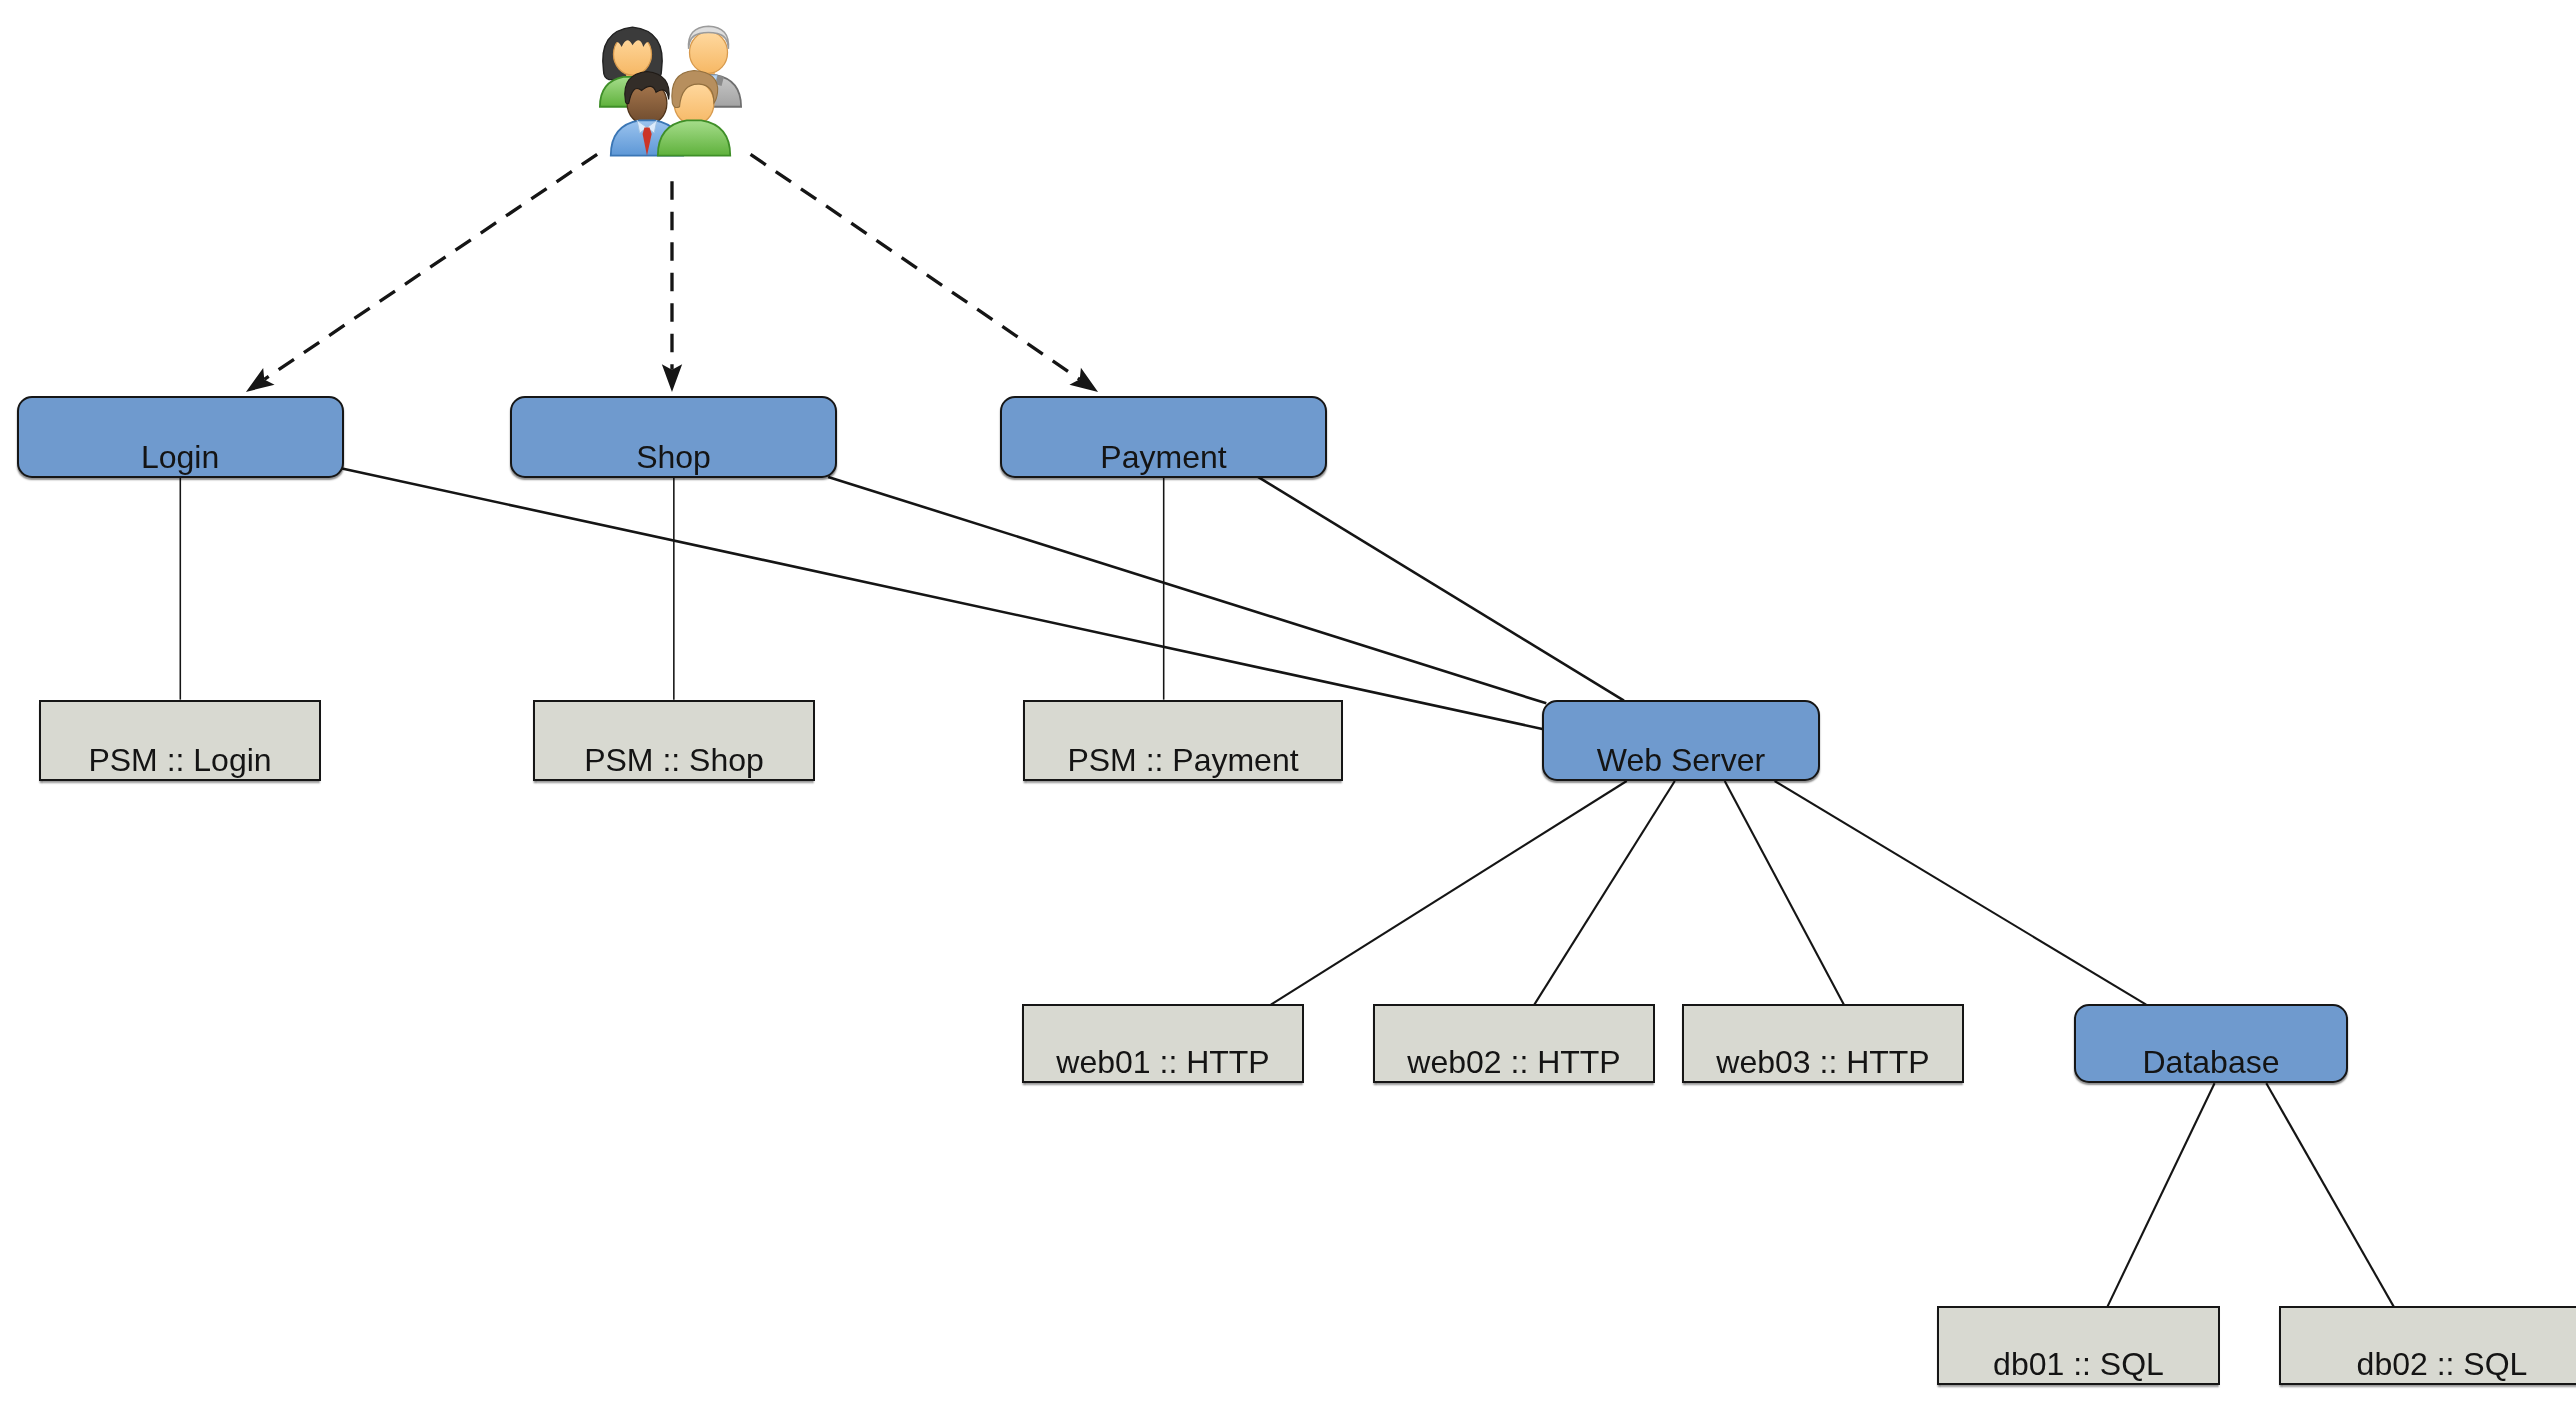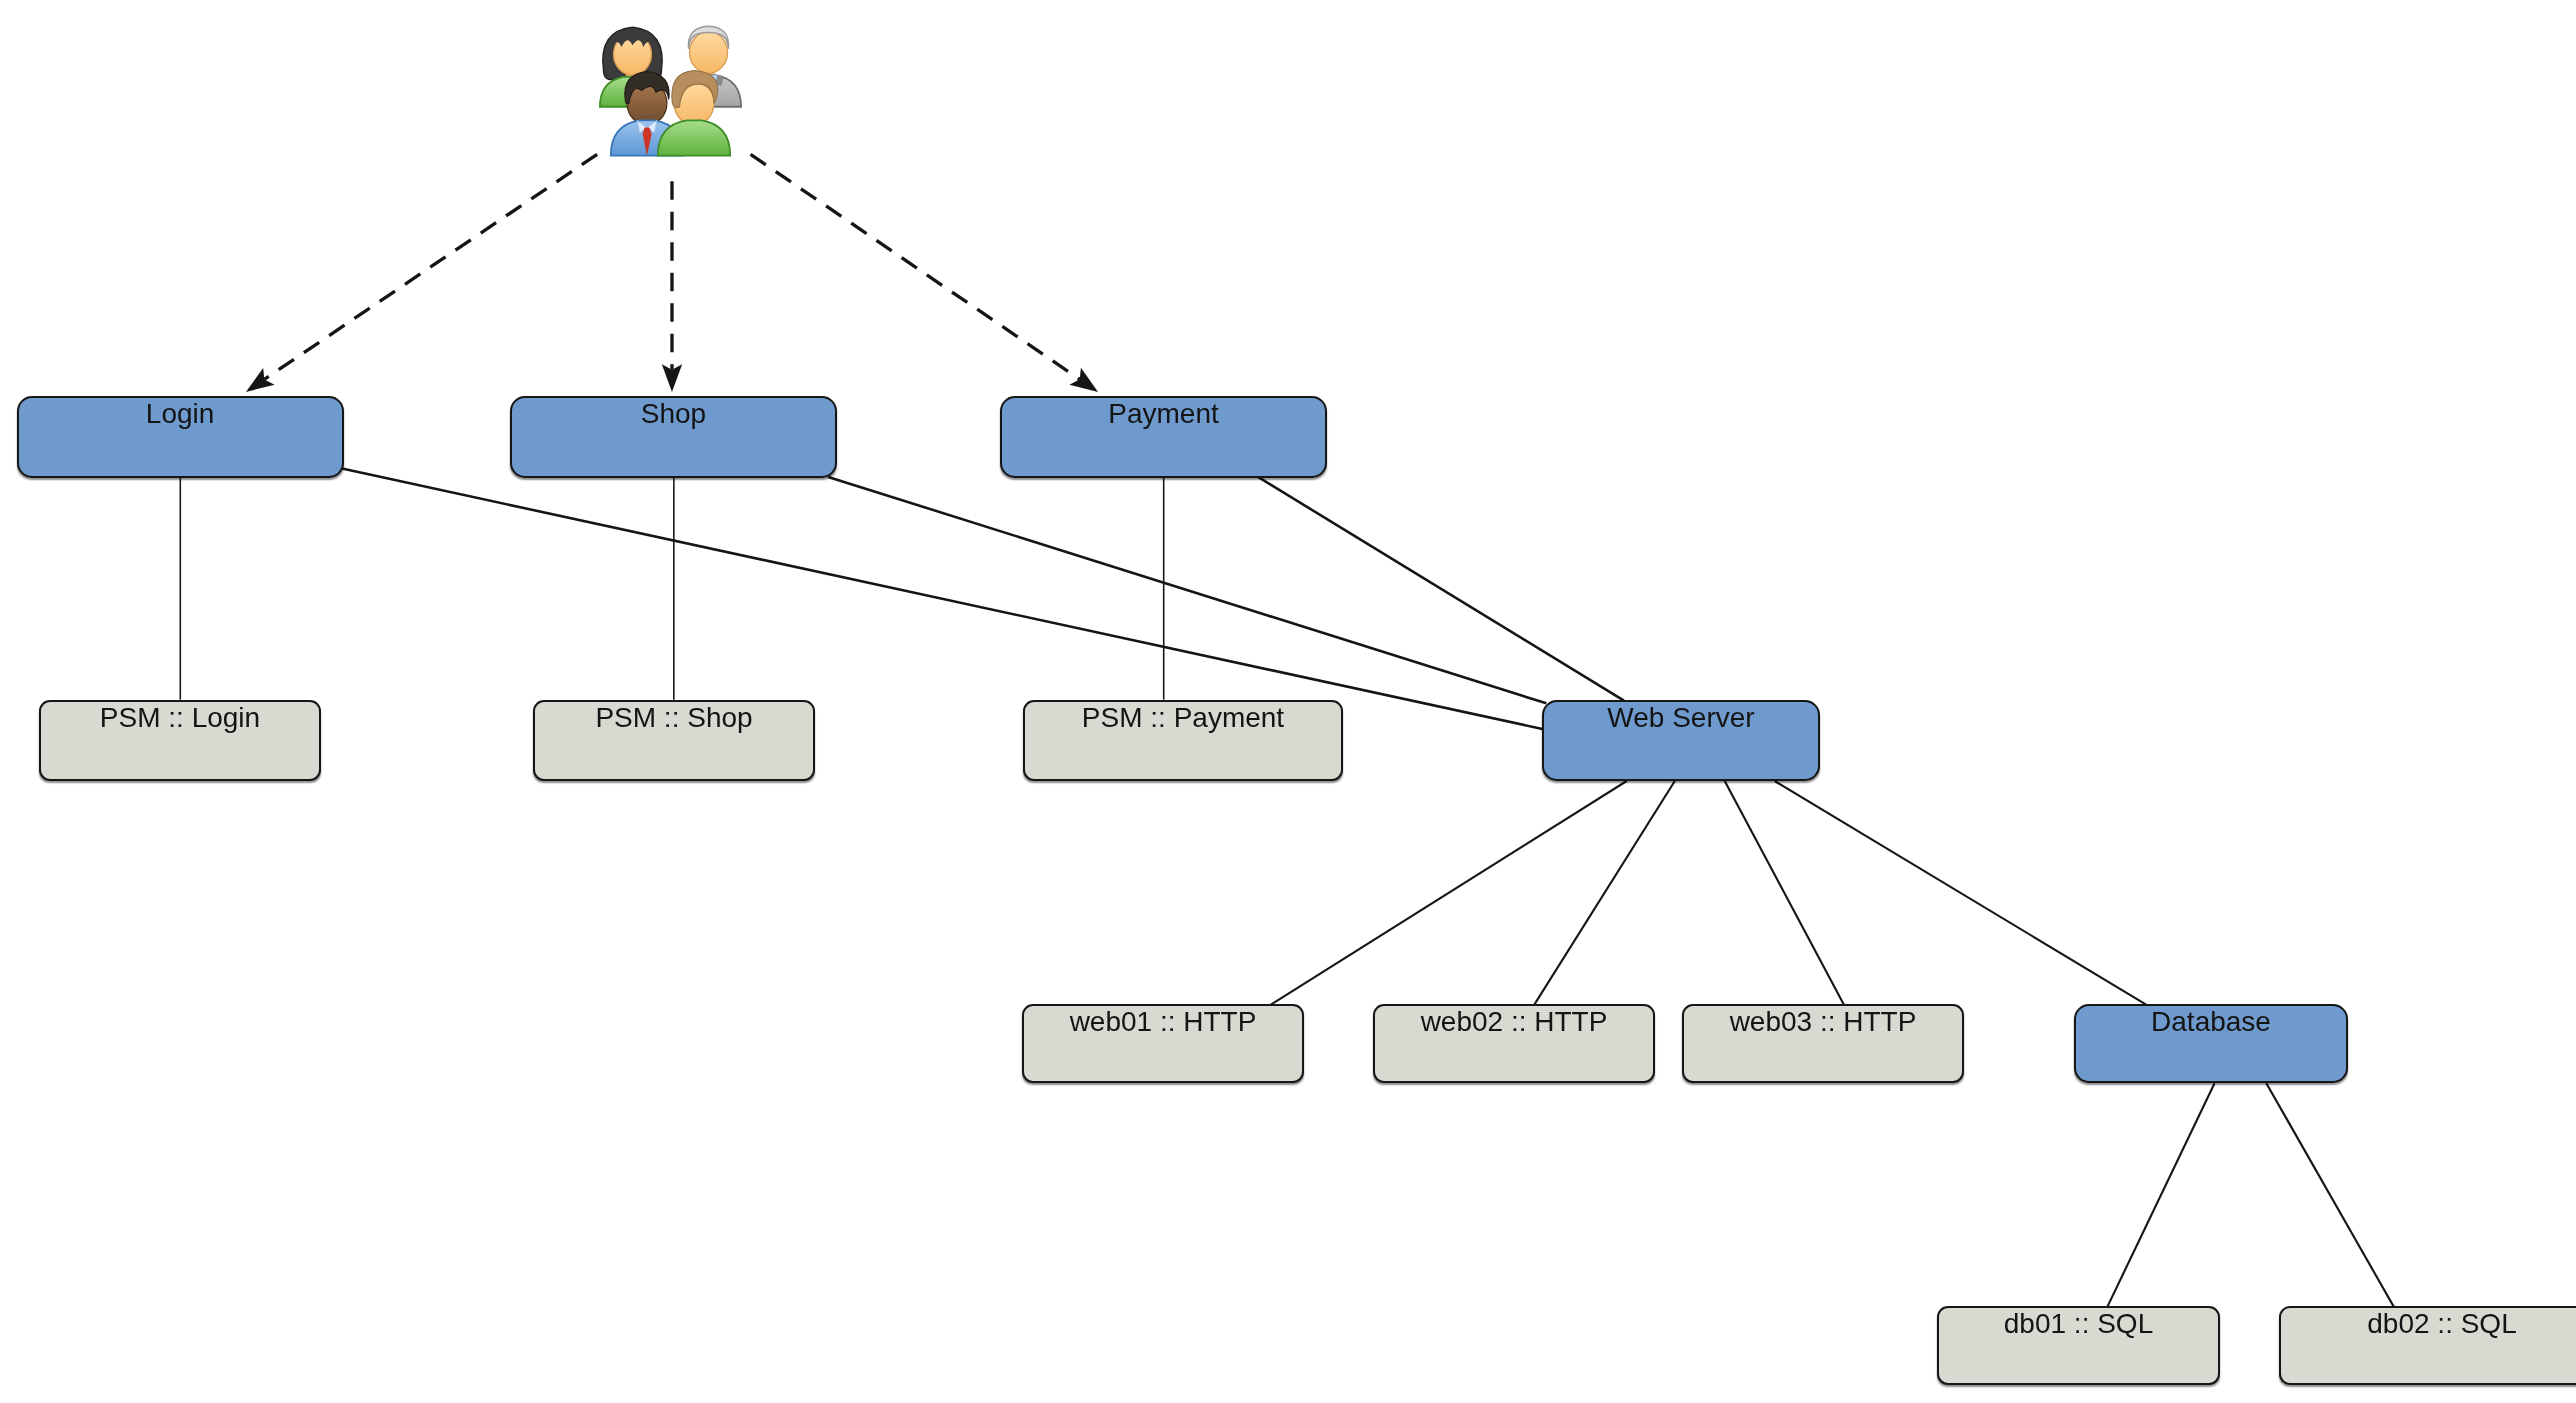--- a/index.html
+++ b/index.html
@@ -4,26 +4,26 @@
 <title>Business Service Hierarchy</title>
 <style>
   html,body{margin:0;padding:0}
   body{
     width:2576px;height:1403px;position:relative;background:#ffffff;
     font-family:"Liberation Sans","DejaVu Sans",sans-serif;overflow:hidden;
   }
   #canvas{position:absolute;left:0;top:0;width:2576px;height:1403px}
   #edge-layer{position:absolute;left:0;top:0;z-index:1}
   .node{
-    position:absolute;z-index:2;display:flex;align-items:flex-start;justify-content:center;
-    box-sizing:border-box;border:2.8px solid #161616;font-size:28px;color:#141414;
+    position:absolute;z-index:2;display:flex;align-items:flex-end;justify-content:center;
+    box-sizing:border-box;border:2.8px solid #161616;font-size:32px;color:#141414;
     box-shadow:0 2.8px 1.8px -0.9px rgba(0,0,0,.45);
   }
   .node.service{background:#6f9ace;border-radius:15px}
-  .node.resource{background:#d8d9d1;border-radius:11px}
+  .node.resource{background:#d8d9d1;border-radius:0}
   .node span{white-space:nowrap}
   #users-icon{position:absolute;left:580px;top:9.2px;width:181px;height:172px;z-index:2}
 </style>
 </head>
 <body>
 
 <div id="canvas">
 
   <svg id="edge-layer" width="2576" height="1403" viewBox="0 0 2787 1518">
       <line x1="646" y1="167" x2="285.88023002500756" y2="410.5546865357186" stroke="#151515" stroke-width="3.6" stroke-dasharray="20 13"></line>

